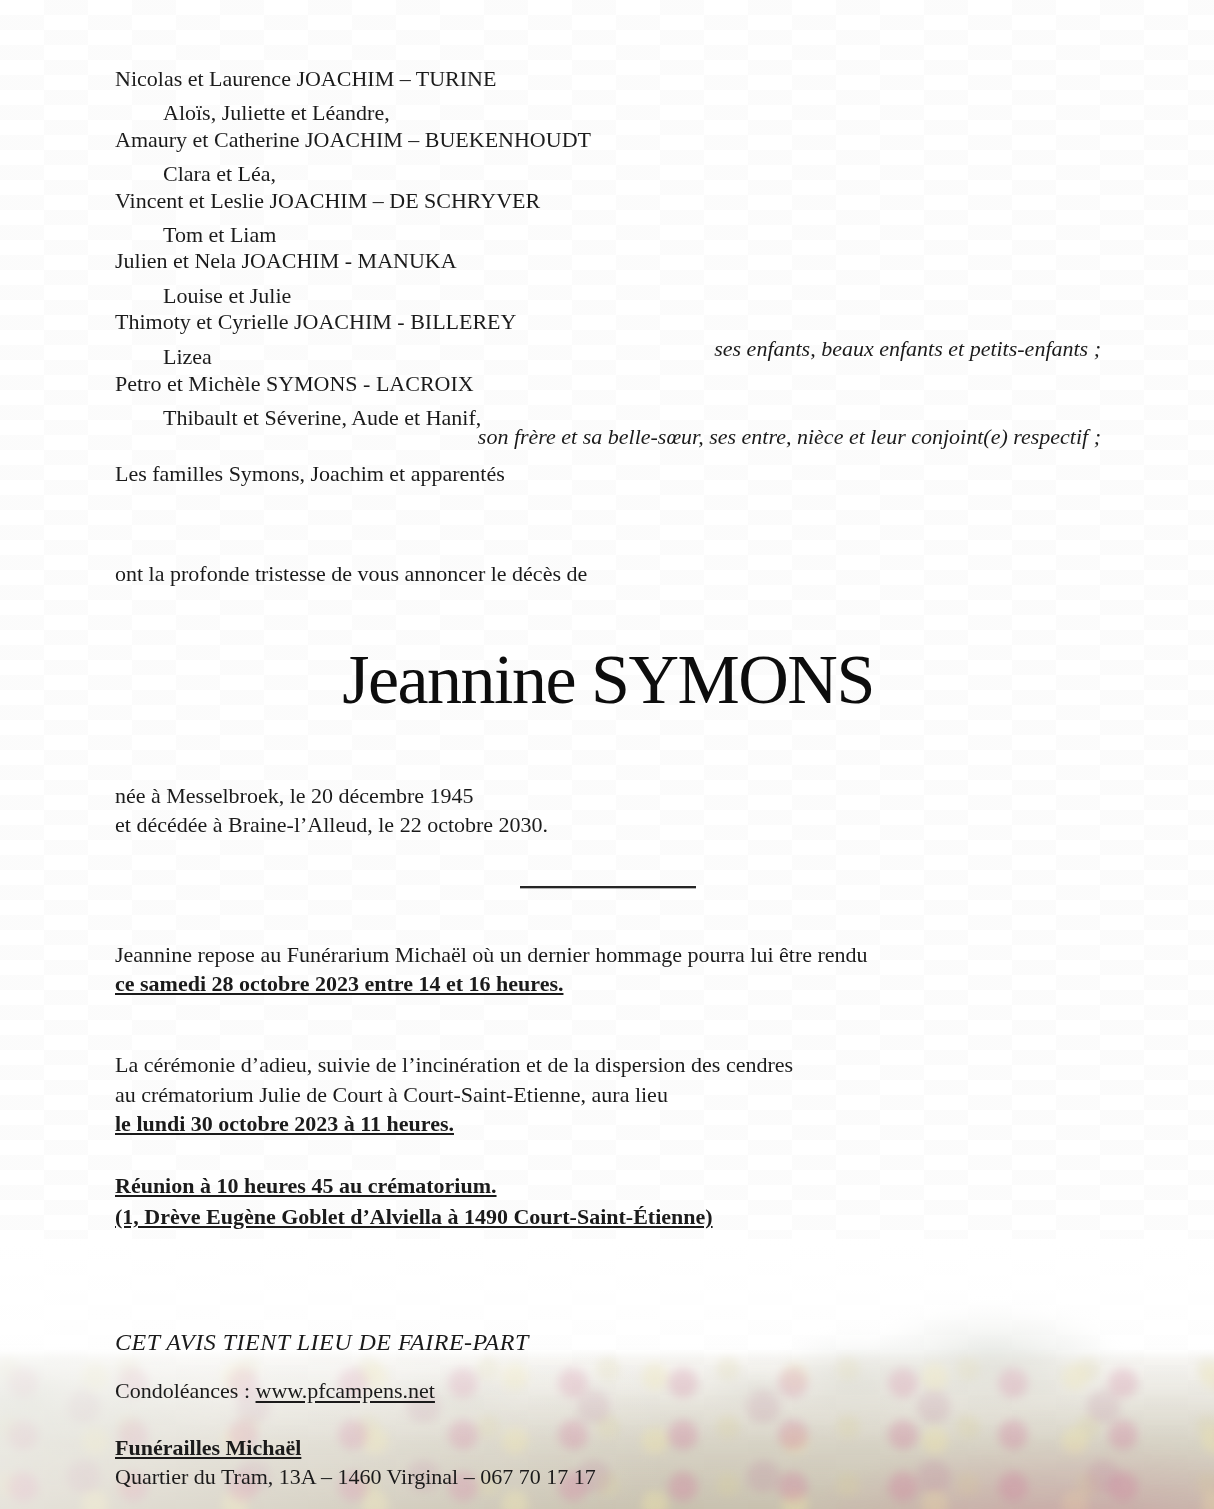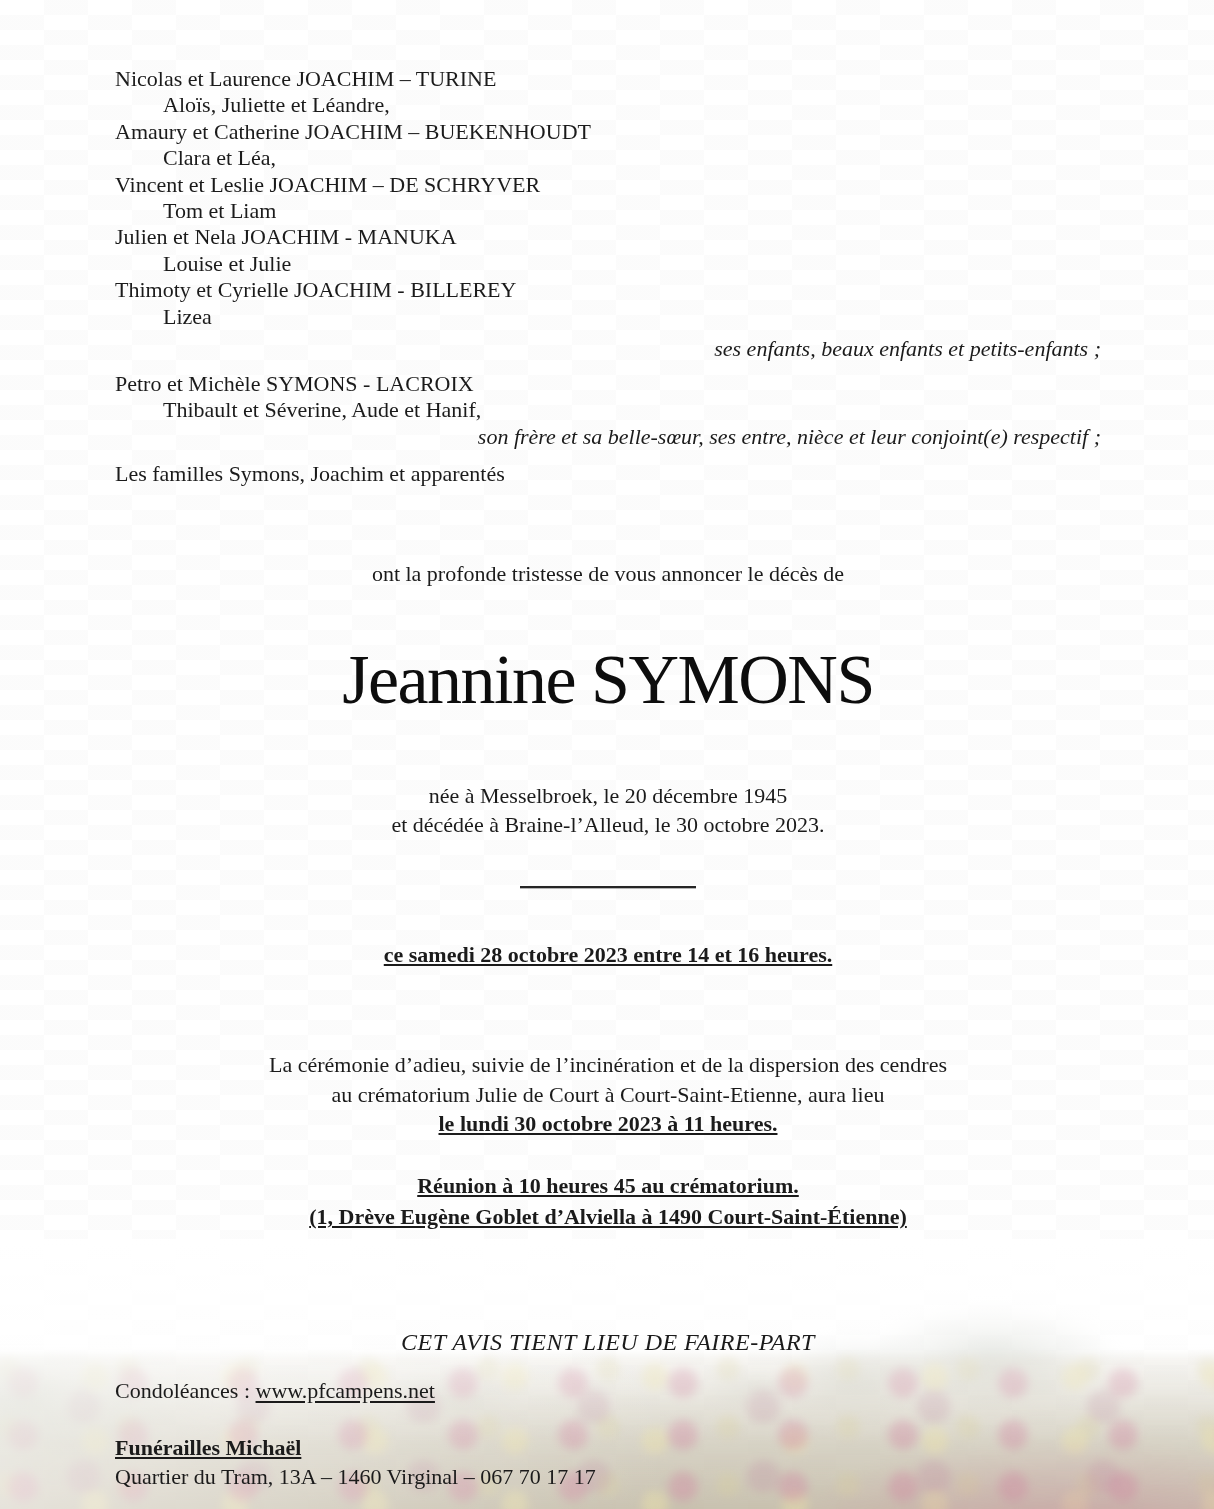--- a/index.html
+++ b/index.html
@@ -10,25 +10,25 @@
     background:#ffffff;
     
     background-image:repeating-conic-gradient(rgba(70,70,70,0.02) 0% 25%, transparent 0% 50%);
     background-size:88px 30px;
     overflow:hidden;
     font-family:"Liberation Serif","DejaVu Serif",serif;
     color:#1b1b1b;
   }
   .abs{position:absolute;left:115px;right:113px;z-index:3;}
   .line{font-size:22px;line-height:26.4px;white-space:nowrap;}
-  .indent{padding-left:48px;}
+  .indent{padding-left:48px;margin-top:8px;}
   .it{font-style:italic;}
   .b{font-weight:700;text-decoration:underline;}
   .right{text-align:right;}
-  .center{text-align:center;}
+  .center{}
 
   .names-block{top:66px;}
   .caption-children{top:336px;font-size:22px;}
   .symons-block{top:371px;}
   .caption-sibling{top:424px;font-size:22px;}
   .families-line{top:461px;font-size:22px;}
   .intro-line{top:561px;font-size:22px;}
   .deceased-name{
     top:642px;text-align:center;
     font-size:70px;line-height:76px;letter-spacing:-1.5px;
@@ -118,26 +118,27 @@
   <div class="abs caption-sibling right it">son frère et sa belle-sœur, ses entre, nièce et leur conjoint(e) respectif ;</div>
 
   <div class="abs families-line">Les familles Symons, Joachim et apparentés</div>
 
   <div class="abs intro-line center">ont la profonde tristesse de vous annoncer le décès de</div>
 
   <div class="abs deceased-name">Jeannine SYMONS</div>
 
   <div class="abs birth-death center">
     <div>née à Messelbroek, le 20 décembre 1945</div>
-    <div>et décédée à Braine-l’Alleud, le 30 octobre 2023.</div>
+    <div>et décédée à Braine-l’Alleud, le 22 octobre 2030.</div>
   </div>
 
   <div class="abs divider"></div>
 
   <div class="abs viewing-block center">
+    <div>Jeannine repose au Funérarium Michaël où un dernier hommage pourra lui être rendu</div>
     <div class="b">ce samedi 28 octobre 2023 entre 14 et 16 heures.</div>
   </div>
 
   <div class="abs ceremony-block center">
     <div>La cérémonie d’adieu, suivie de l’incinération et de la dispersion des cendres</div>
     <div>au crématorium Julie de Court à Court-Saint-Etienne, aura lieu</div>
     <div class="b">le lundi 30 octobre 2023 à 11 heures.</div>
   </div>
 
   <div class="abs meeting-block center b">

